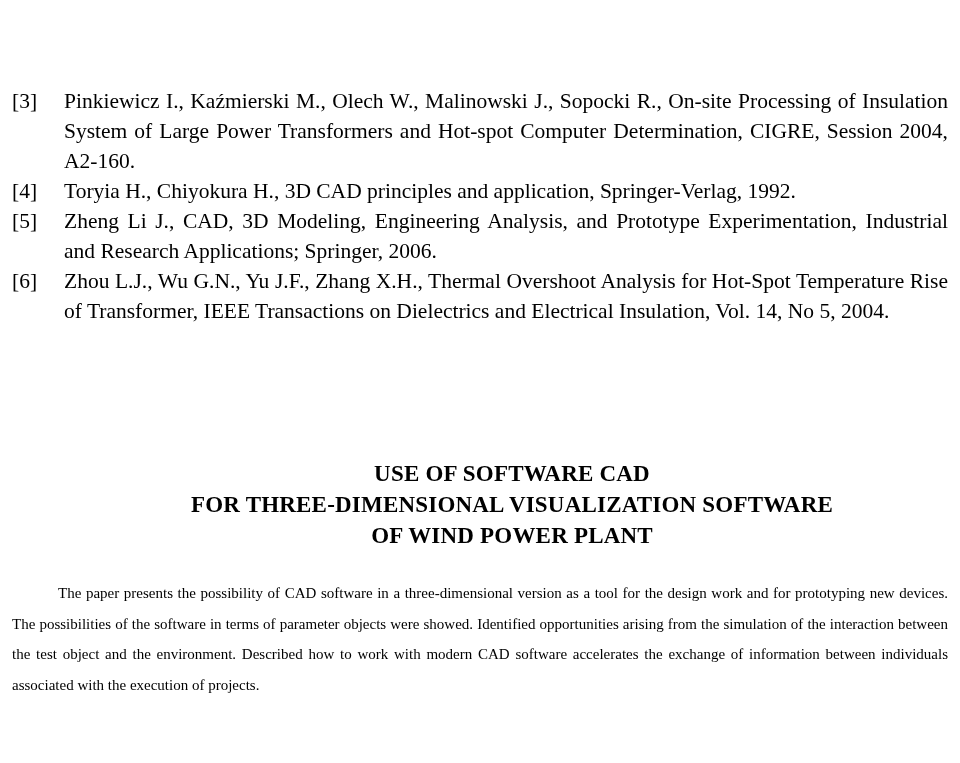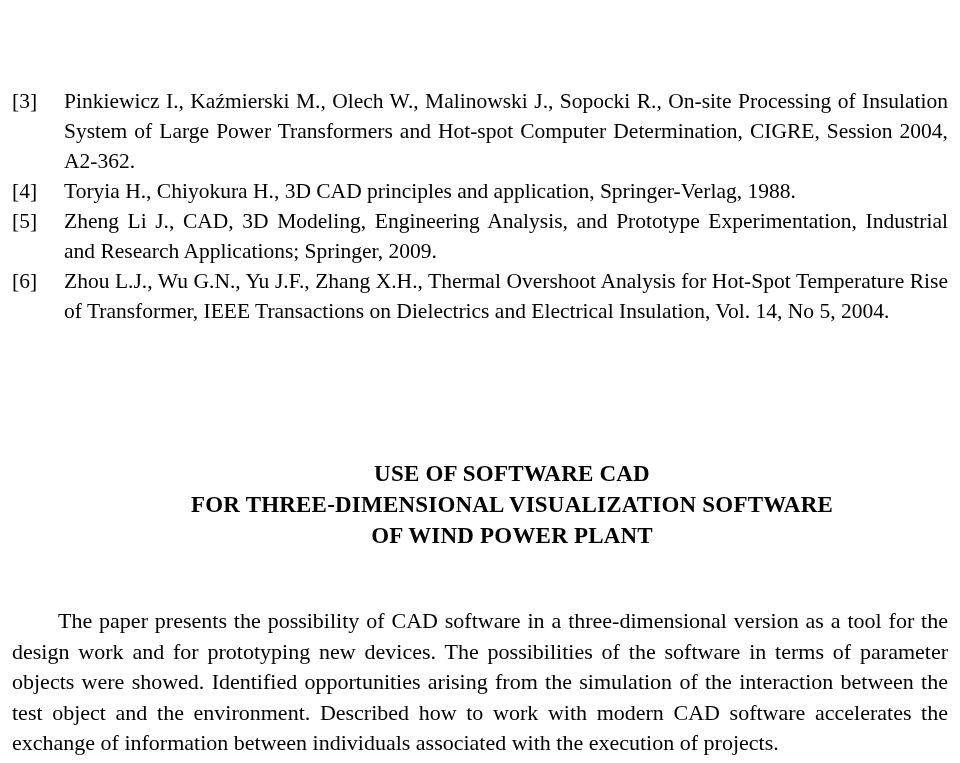--- a/index.html
+++ b/index.html
@@ -102,51 +102,50 @@
   .article-title .tline {
     display: block;
   }
 
   
   .abstract {
     position: absolute;
     left: 12px;
     top: 578px;
     width: 936px;
-    font-size: 22px;
+    font-size: 15px;
     line-height: 30.5px;
     text-align: justify;
     text-justify: inter-word;
     text-indent: 46px;
     text-align-last: left;
     hyphens: none;
-    margin-top: 28px;
   }
 </style>
 </head>
 <body>
 
 <div class="page">
 
 
   <div class="references">
 
     <div class="ref-item">
       <span class="ref-label">[3]</span>
-      <span class="ref-text">Pinkiewicz I., Kaźmierski M., Olech W., Malinowski J., Sopocki R., On-site Processing of Insulation System of Large Power Transformers and Hot-spot Computer Determination, CIGRE, Session 2004, A2-362.</span>
+      <span class="ref-text">Pinkiewicz I., Kaźmierski M., Olech W., Malinowski J., Sopocki R., On-site Processing of Insulation System of Large Power Transformers and Hot-spot Computer Determination, CIGRE, Session 2004, A2-160.</span>
     </div>
 
     <div class="ref-item">
       <span class="ref-label">[4]</span>
-      <span class="ref-text">Toryia H., Chiyokura H., 3D CAD principles and application, Springer-Verlag, 1988.</span>
+      <span class="ref-text">Toryia H., Chiyokura H., 3D CAD principles and application, Springer-Verlag, 1992.</span>
     </div>
 
     <div class="ref-item">
       <span class="ref-label">[5]</span>
-      <span class="ref-text">Zheng Li J., CAD, 3D Modeling, Engineering Analysis, and Prototype Experimentation, Industrial and Research Applications; Springer, 2009.</span>
+      <span class="ref-text">Zheng Li J., CAD, 3D Modeling, Engineering Analysis, and Prototype Experimentation, Industrial and Research Applications; Springer, 2006.</span>
     </div>
 
     <div class="ref-item">
       <span class="ref-label">[6]</span>
       <span class="ref-text">Zhou L.J., Wu G.N., Yu J.F., Zhang X.H., Thermal Overshoot Analysis for Hot-Spot Temperature Rise of Transformer, IEEE Transactions on Dielectrics and Electrical Insulation, Vol. 14, No 5, 2004.</span>
     </div>
 
   </div>
 
   <div class="article-title">

